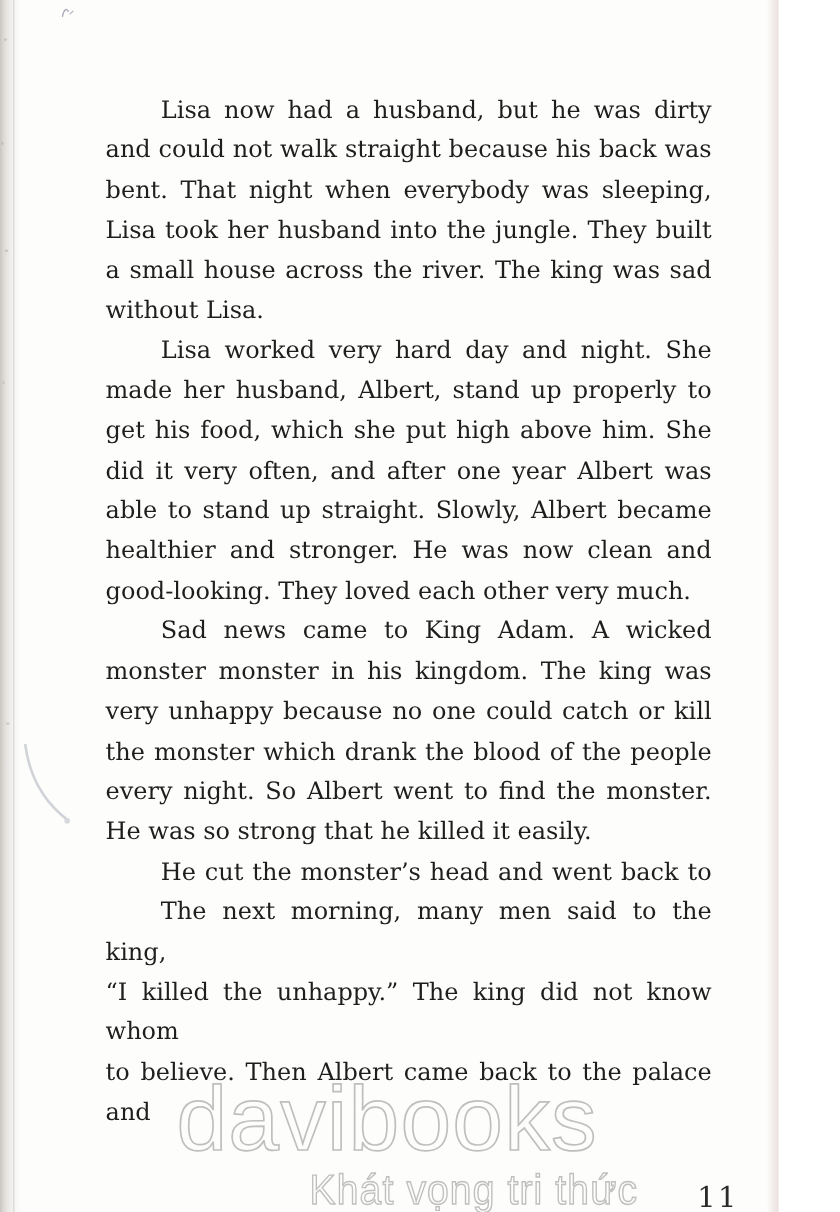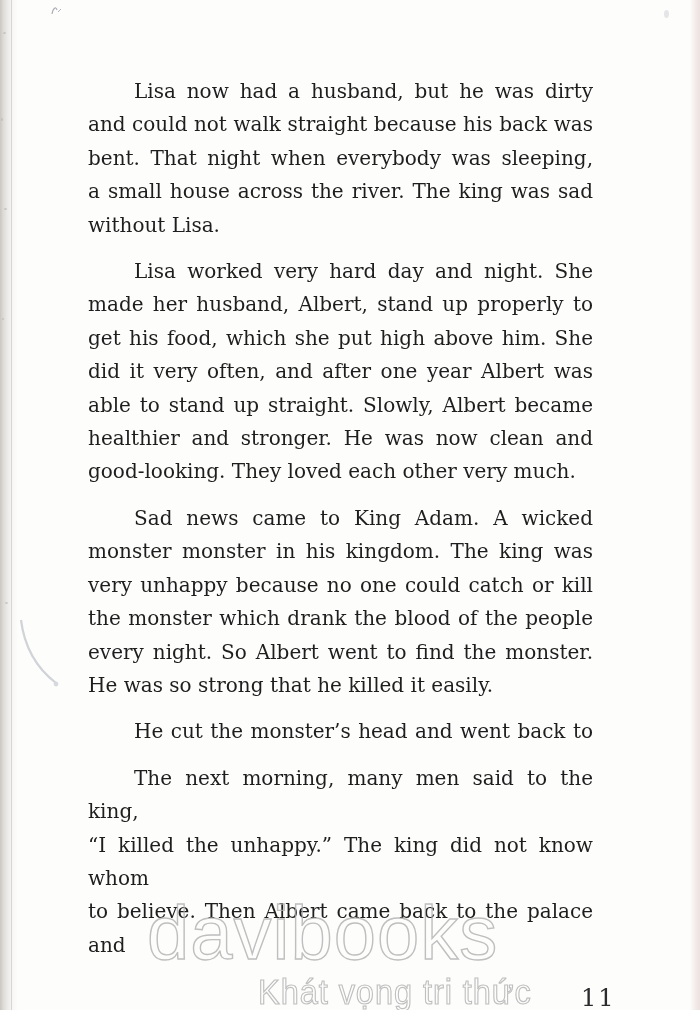--- a/index.html
+++ b/index.html
@@ -1,17 +1,17 @@
 <!DOCTYPE html>
 <html><head>
 <meta charset="utf-8">
 <style>
   html,body { margin:0; padding:0; }
   .page {
-    position:relative; width:700px; height:1010px;
+    position:relative; width:649px; height:1010px;
     background:#fdfdfc; overflow:hidden;
     font-family:"DejaVu Serif", serif;
   }
   
   .edge-left {
     position:absolute; left:0; top:0; width:18px; height:1010px;
     background:linear-gradient(90deg,#c9c6c2 0px,#dcd9d5 3px,#ebe9e7 7px,#f7f6f5 12px,#fdfdfc 18px);
   }
   .edge-left:after {
     content:""; position:absolute; left:11px; top:0; width:1px; height:100%;
@@ -28,21 +28,21 @@
   
   .smudge { position:absolute; left:49px; top:3px; opacity:.75; }
   
   .scratch { position:absolute; left:15px; top:612px; opacity:.8; }
 
   
   .text-block {
     position:absolute; left:88px; top:75px; width:505px;
     font-size:20px; line-height:33.4px; color:#1e1e1e;
   }
-  .para + .para { margin-top:13px; }
+  .para + .para { }
   .line { text-align:justify; text-align-last:justify; }
   .line.first { text-indent:46px; }
   .line.plain-last { text-align-last:left; }
 
   
   .watermark-brand {
     position:absolute; left:147px; top:895px;
     font-family:Liberation Sans, sans-serif;
     font-size:76px; line-height:76px; letter-spacing:1px;
     color:transparent; -webkit-text-stroke:1.4px #b0b0b0;
@@ -76,20 +76,21 @@
   <svg class="smudge" width="16" height="16" viewBox="0 0 16 16">
     <path d="M3,11 C4,5 7,3 8,7" stroke="#8f8fa0" stroke-width="1.1" fill="none"></path>
     <path d="M9,9 L12,6" stroke="#9a9aac" stroke-width="1" fill="none"></path>
   </svg>
 
   <div class="text-block">
     <div class="para">
       <div class="line first">Lisa now had a husband, but he was dirty</div>
       <div class="line">and could not walk straight because his back was</div>
       <div class="line">bent. That night when everybody was sleeping,</div>
+      <div class="line">Lisa took her husband into the jungle. They built</div>
       <div class="line">a small house across the river. The king was sad</div>
       <div class="line plain-last">without Lisa.</div>
     </div>
 
     <div class="para">
       <div class="line first">Lisa worked very hard day and night. She</div>
       <div class="line">made her husband, Albert, stand up properly to</div>
       <div class="line">get his food, which she put high above him. She</div>
       <div class="line">did it very often, and after one year Albert was</div>
       <div class="line">able to stand up straight. Slowly, Albert became</div>

